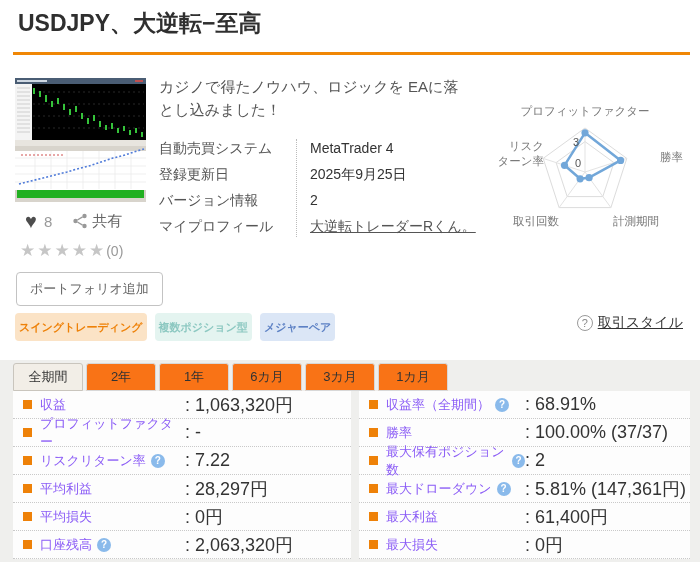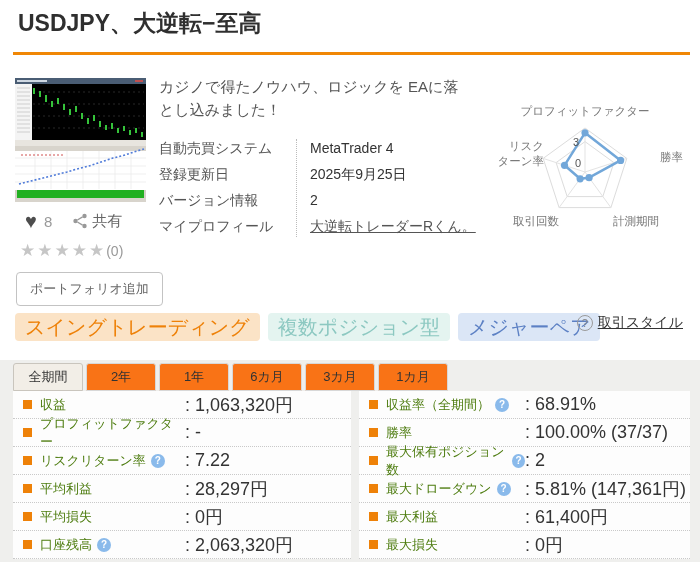--- a/index.html
+++ b/index.html
@@ -34,41 +34,41 @@
   .detail-label { width:137px; font-size:14px; color:#555; padding-top:4px; }
   .detail-value { margin-left:14px; width:170px; font-size:14px; color:#333; padding-top:4px; }
   .detail-link { text-decoration:underline; color:#555; cursor:pointer; }
 
   .radar-box { position:absolute; left:478px; top:100px; width:218px; height:140px; }
   .radar-box text { fill:#777; font-size:11.5px; font-family:inherit; }
   .radar-box text.scale { fill:#555; font-size:11px; }
 
   .tags-row { position:absolute; left:15px; top:313px; width:675px; height:30px; }
   .chips { display:flex; gap:8px; }
-  .chip { height:28px; line-height:28px; padding:0 10px; border-radius:4px; font-size:20px; font-weight:normal; cursor:pointer; }
+  .chip { height:28px; line-height:28px; padding:0 4px; border-radius:4px; font-size:11px; font-weight:bold; cursor:pointer; }
   .trade-style { position:absolute; right:7px; top:1px; display:flex; align-items:center; gap:5px; }
   .q-circle { width:16px; height:16px; border:1px solid #9a9a9a; border-radius:50%; color:#888;
     font-size:11px; line-height:14px; text-align:center; cursor:pointer; }
   .trade-style-link { font-size:14px; color:#333; text-decoration:underline; cursor:pointer; }
 
   .panel { position:absolute; left:0; top:360px; width:700px; height:202px; background:#efefed; }
   .tabs { position:absolute; left:13px; top:3px; display:flex; }
   .tab { width:70px; height:28px; line-height:26px; text-align:center; font-size:13px; color:#333;
     background:#f97316; border:1px solid #d8d8d8; border-radius:3px 3px 0 0; margin-right:3px; cursor:pointer; }
   .tab.active { background:#f2eee7; border-color:#c9c5bd; }
 
   .stats-col { position:absolute; top:31px; }
   .stats-col.left  { left:13px;  width:338px; }
   .stats-col.right { left:359px; width:331px; }
   .stat-row { height:28px; background:#fdfdfd; display:flex; align-items:center;
     border-bottom:1px dotted #c9c9c9; }
   .bullet { width:9px; height:9px; background:#ee8108; margin:0 8px 0 10px; flex:0 0 9px; }
   .stat-label-part { display:flex; align-items:center; flex:0 0 172px; }
   .stats-col.right .stat-label-part { flex-basis:166px; }
-  .stat-label { font-size:13px; color:#4d7c0f; }
+  .stat-label { font-size:13px; color:#8b5cf6; }
   .help-icon { width:14px; height:14px; border-radius:50%; background:#8abaeb; color:#fff;
     font-size:10px; font-weight:bold; line-height:14px; text-align:center; margin-left:5px; cursor:pointer; }
   .stat-value { font-size:18px; color:#333; }
 </style>
 </head>
 <body>
 
 <div id="content">
 
   <h1 class="page-title">USDJPY、大逆転−至高</h1>

